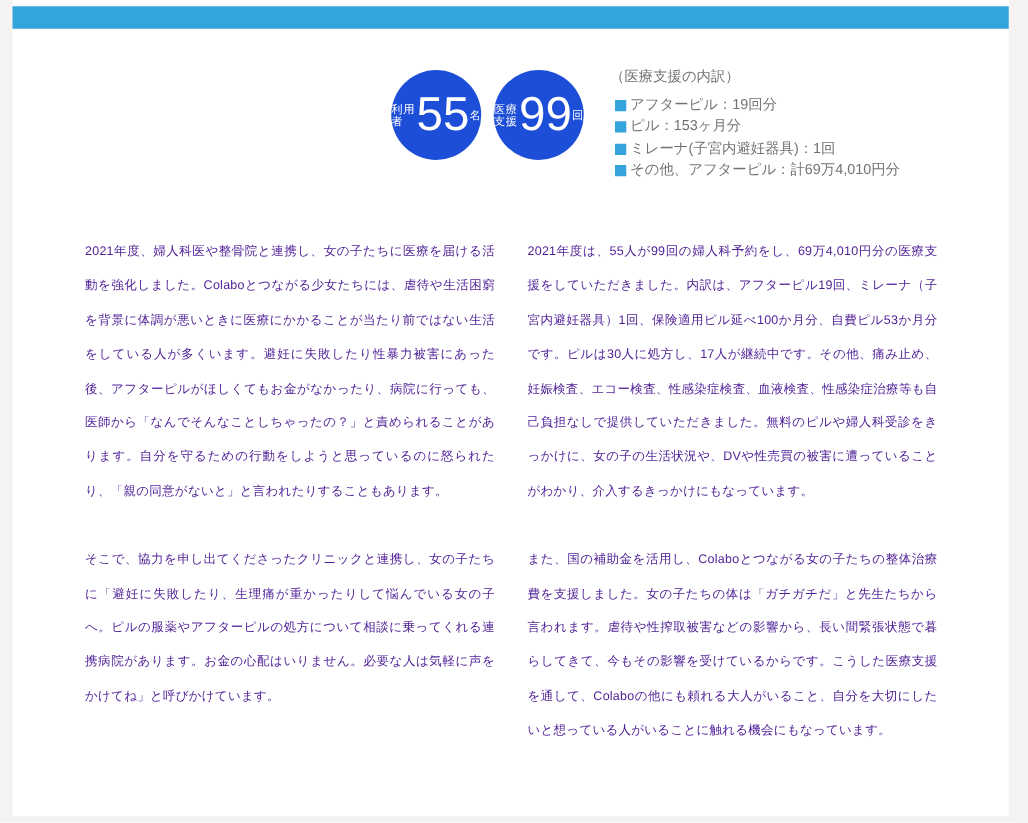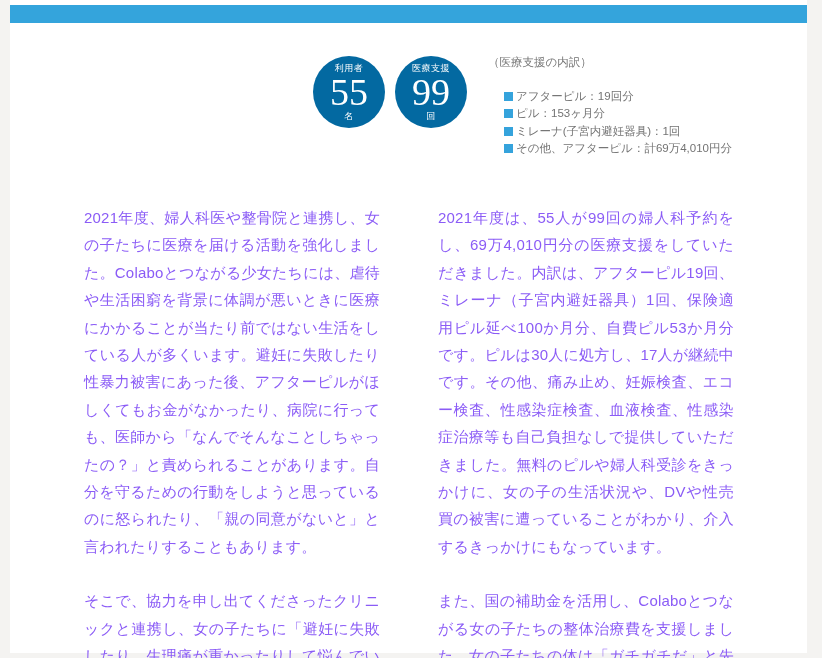--- a/index.html
+++ b/index.html
@@ -33,27 +33,25 @@
   }
   .stat-circles {
     position: absolute;
     left: 303px; top: 56px;
     display: flex;
     gap: 10px;
   }
   .stat-circle {
     width: 72px; height: 72px;
     border-radius: 50%;
-    background: #0369a1;
+    background: #1d4ed8;
     color: #ffffff;
     display: flex;
-    flex-direction: column;
     align-items: center;
     justify-content: center;
-    font-family: Liberation Serif, serif;
   }
   .stat-circle .small-label {
     font-size: 9px;
     line-height: 10px;
     letter-spacing: 0.5px;
   }
   .stat-circle .big-number {
     font-size: 38px;
     line-height: 38px;
     font-weight: 300;
@@ -63,21 +61,21 @@
     left: 478px; top: 54px;
     color: #737373;
   }
   .breakdown-heading {
     font-size: 11.5px;
     line-height: 17.5px;
     margin: 0;
   }
   .breakdown-list {
     list-style: none;
-    margin: 16px; padding: 0;
+    margin: 4px; padding: 0;
   }
   .breakdown-item {
     font-size: 11.5px;
     line-height: 17.5px;
     display: flex;
     align-items: center;
   }
   .bullet {
     display: inline-block;
     width: 9px; height: 9px;
@@ -87,25 +85,25 @@
   }
   .content {
     position: absolute;
     left: 58px; top: 188px;
     width: 682px;
     display: flex;
     gap: 26px;
   }
   .column { flex: 1; min-width: 0; }
   .column p {
-    margin: 16px;
-    font-size: 15px;
+    margin: 0;
+    font-size: 10px;
     line-height: 27.4px;
     letter-spacing: 0.2px;
-    color: #8b5cf6;
+    color: #4c1d95;
     text-align: justify;
   }
   .column p + p { margin-top: 27px; }
 </style>
 </head>
 <body>
 
 <div class="page">
 
   <div class="top-bar"></div>

